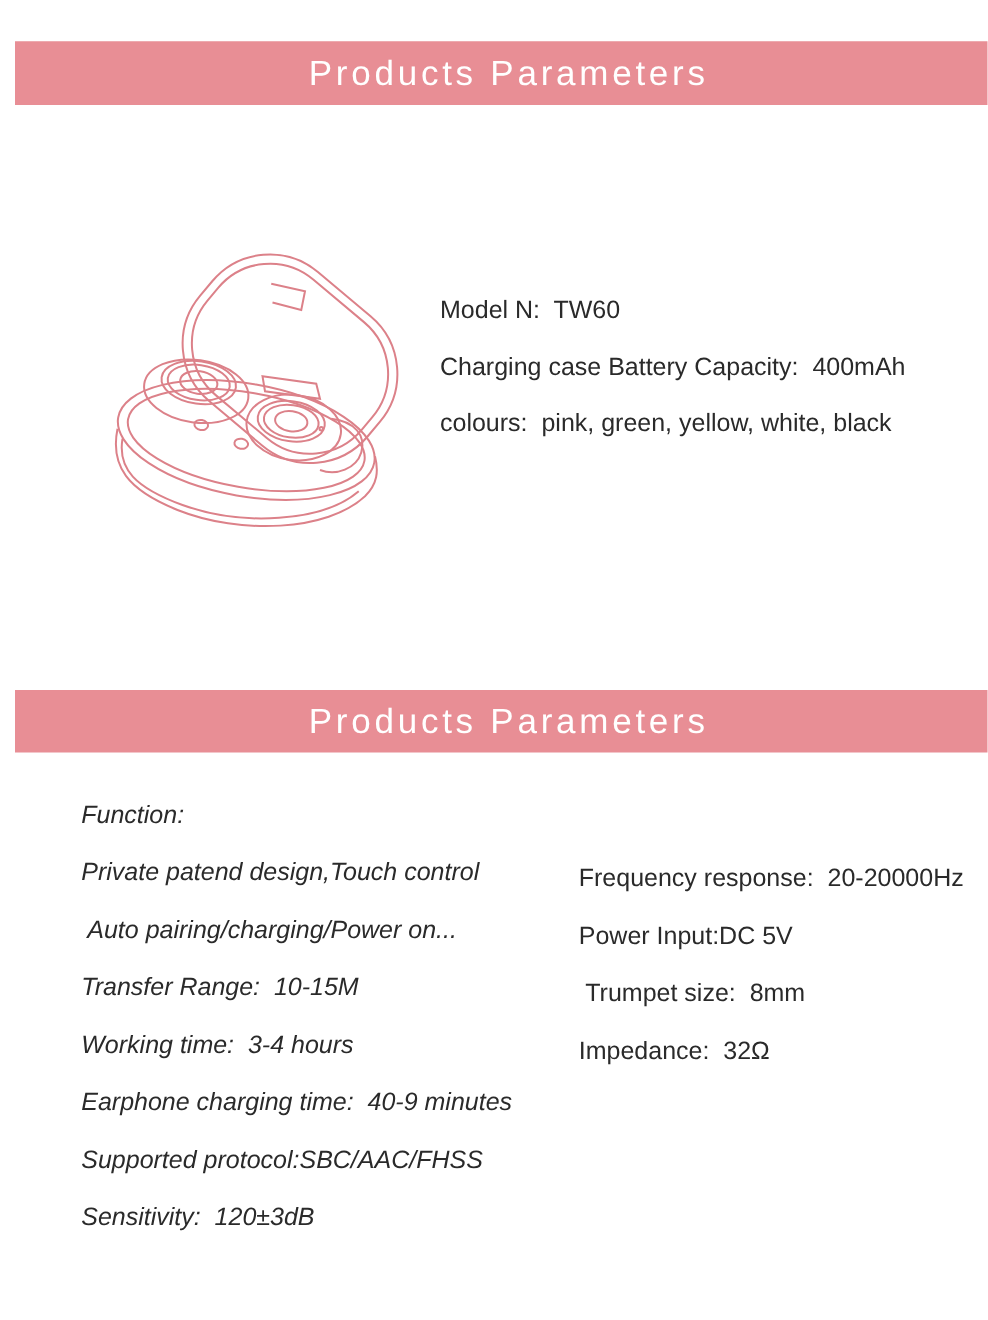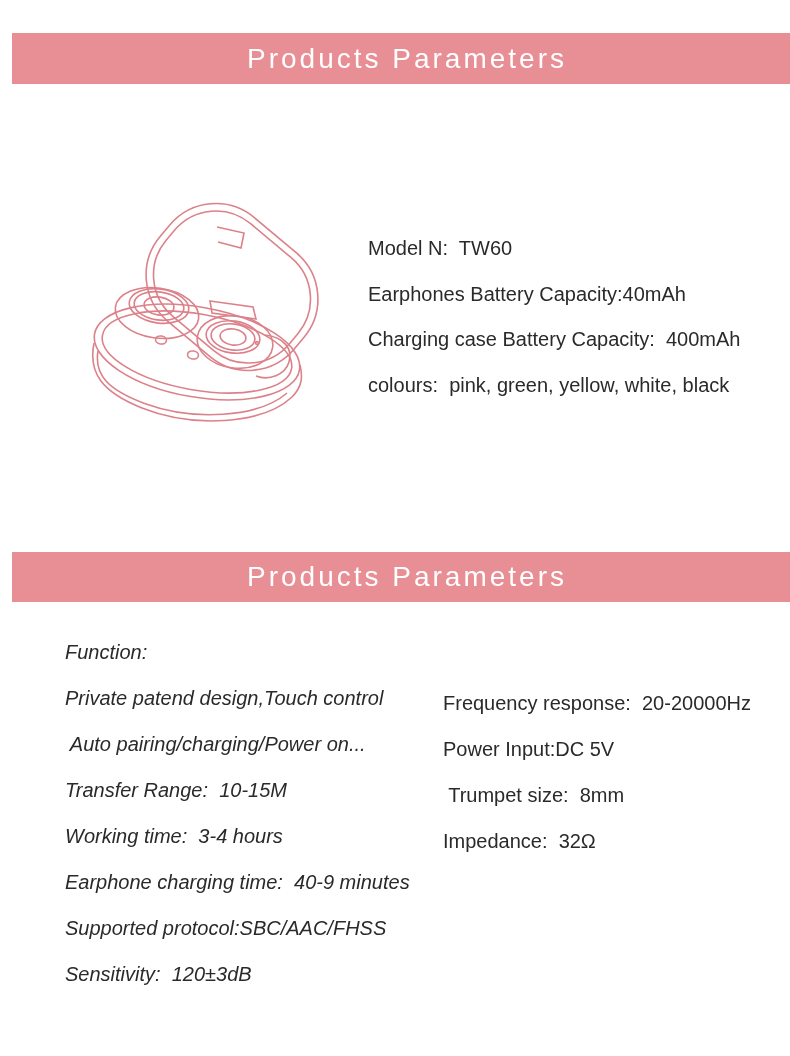--- a/index.html
+++ b/index.html
@@ -31,26 +31,26 @@
     position:absolute;top:185px;left:60px;width:320px;height:250px;
     color:var(--line-art-color);
   }
   .figure svg{width:100%;height:100%;display:block;}
   .spec-block{position:absolute;}
   .spec-line{
     display:flex;align-items:center;
     font-size:20px;color:var(--body-text-color);
     white-space:pre;
   }
-  #intro-specs{top:226px;left:368px;}
+  #intro-specs{top:226px;left:352px;}
   #intro-specs .spec-line{height:45.5px;}
   #col-left{top:629px;left:65px;}
   #col-left .spec-line{height:46px;font-style:italic;}
   #col-right{top:680px;left:443px;}
-  #col-right .spec-line{height:46px;}
+  #col-right .spec-line{height:46px;margin-left:20px;}
 </style>
 </head>
 <body>
 
 <div class="banner" id="banner-top">
   <span>Products Parameters</span>
 </div>
 
 <div class="figure">
 
@@ -83,21 +83,20 @@
     </g>
     <g>
       <ellipse cx="101" cy="155" rx="5.5" ry="4" transform="rotate(10 101 155)"></ellipse>
       <ellipse cx="133" cy="170" rx="5.5" ry="4" transform="rotate(10 133 170)"></ellipse>
     </g>
   </svg>
 </div>
 
 <div class="spec-block" id="intro-specs">
   <div class="spec-line">Model N:  TW60</div>
-  <div class="spec-line">Earphones Battery Capacity:40mAh</div>
   <div class="spec-line">Charging case Battery Capacity:  400mAh</div>
   <div class="spec-line">colours:  pink, green, yellow, white, black</div>
 </div>
 
 <div class="banner" id="banner-bottom">
   <span>Products Parameters</span>
 </div>
 
 <div class="spec-block" id="col-left">
   <div class="spec-line">Function:</div>

